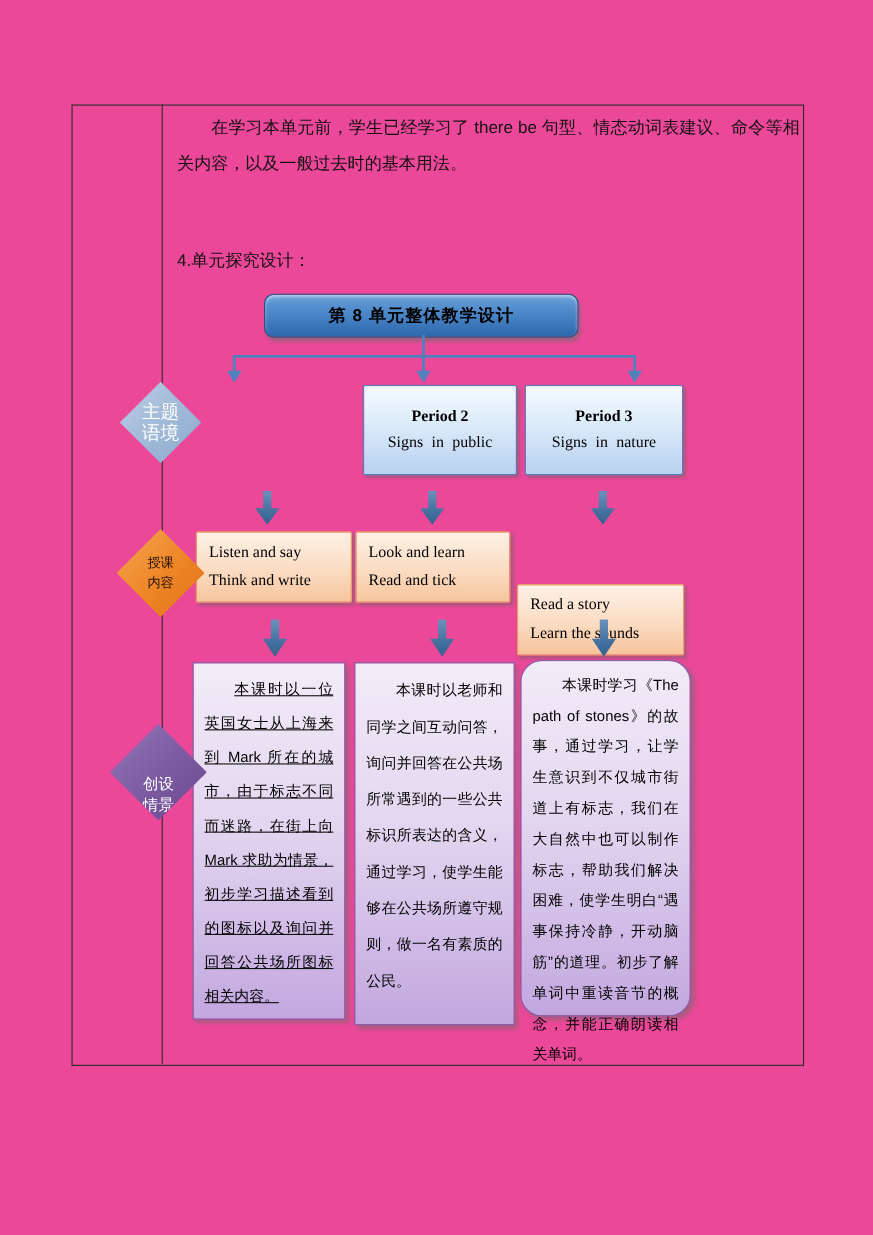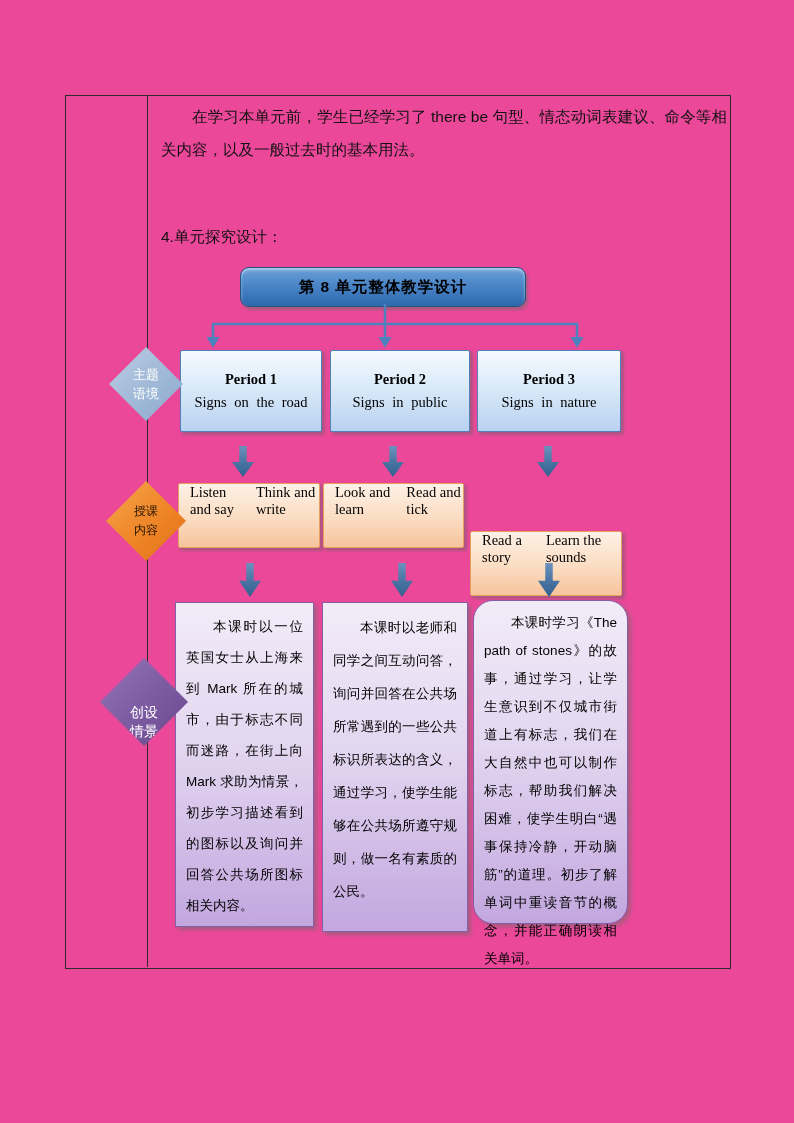--- a/index.html
+++ b/index.html
@@ -40,45 +40,45 @@
     background:linear-gradient(180deg,#6b92bc 0%,#44719f 60%,#35618f 100%);
     clip-path:polygon(33% 0,67% 0,67% 52%,100% 52%,50% 100%,0 52%,33% 52%);
     filter:drop-shadow(1.5px 1.5px 1px rgba(90,90,90,.5));}
   .ar1{top:446px;height:31px;}
   .ar2{top:563px;height:34px;}
 
   
   .abox{position:absolute;top:483px;height:65px;border:1.5px solid #e8a060;border-radius:2px;
     background:linear-gradient(180deg,#fdf1e6 0%,#fbdcc2 55%,#f6c49c 100%);
     box-shadow:2.5px 2.5px 3px rgba(100,100,100,.45);
-    display:flex;justify-content:center;gap:9px;padding-left:11px;box-sizing:border-box;
+    display:flex;flex-direction:column;justify-content:center;gap:9px;padding-left:11px;box-sizing:border-box;
     font-family:"Liberation Serif",serif;font-size:14.5px;color:#000;}
   .abox1{left:178px;width:142px;}
   .abox2{left:323px;width:141px;}
   .abox3{left:470px;width:152px;margin-top:48px;}
 
   
   .dbox{position:absolute;border:1.5px solid #8260a8;
     background:linear-gradient(180deg,#f2ecf8 0%,#e3d6f0 45%,#c2a7df 100%);
     box-shadow:3px 3px 4px rgba(110,110,110,.55);box-sizing:border-box;padding:8px 10px;}
   .dbox p{margin:0;font-size:13.5px;color:#000;text-indent:2em;text-align:justify;}
-  .dbox1{left:175px;top:602px;width:139px;height:325px;}
+  .dbox1{left:175px;top:602px;width:139px;height:325px;text-decoration:underline;}
   .dbox1 p{line-height:31px;}
   .dbox2{left:322px;top:602px;width:146px;height:330px;padding-top:8px;}
   .dbox2 p{line-height:33px;}
   .dbox3{left:473px;top:600px;width:155px;height:324px;border-radius:20px;}
   .dbox3 p{line-height:28px;}
 
   
   .diamond{position:absolute;clip-path:polygon(50% 0,100% 50%,50% 100%,0 50%);
     display:flex;align-items:center;justify-content:center;z-index:5;
     filter:drop-shadow(2px 2px 2px rgba(60,60,60,.45));}
   .dlabel{display:flex;flex-direction:column;align-items:center;line-height:19px;}
   .d1{left:109px;top:347px;width:74px;height:74px;background:linear-gradient(135deg,#bccde5 0%,#a4bcd9 45%,#8aa8cd 100%);}
-  .d1 .dlabel{color:#ffffff;font-size:13px;}
+  .d1 .dlabel{color:#ffffff;font-size:17px;}
   .d2{left:106px;top:481px;width:80px;height:80px;background:linear-gradient(135deg,#f6a54e 0%,#ee8526 55%,#e0701a 100%);}
   .d2 .dlabel{color:#241303;font-size:12px;}
   .d3{left:100px;top:658px;width:88px;height:88px;background:linear-gradient(135deg,#9676b8 0%,#7d5ca3 50%,#69488e 100%);}
   .d3 .dlabel{color:#ffffff;font-size:14px;margin-top:40px;}
 </style>
 </head>
 <body>
 
 <div class="page">
 
@@ -119,24 +119,20 @@
       <span>内容</span>
     </div>
   </div>
   <div class="diamond d3">
     <div class="dlabel">
       <span>创设</span>
       <span>情景</span>
     </div>
   </div>
 
-  <div class="pbox pbox1">
-    <div class="pbox-title">Period 1</div>
-    <div class="pbox-sub">Signs on the road</div>
-  </div>
   <div class="pbox pbox2">
     <div class="pbox-title">Period 2</div>
     <div class="pbox-sub">Signs in public</div>
   </div>
   <div class="pbox pbox3">
     <div class="pbox-title">Period 3</div>
     <div class="pbox-sub">Signs in nature</div>
   </div>
 
   <div class="barrow ar1" style="left:232px;"></div>

